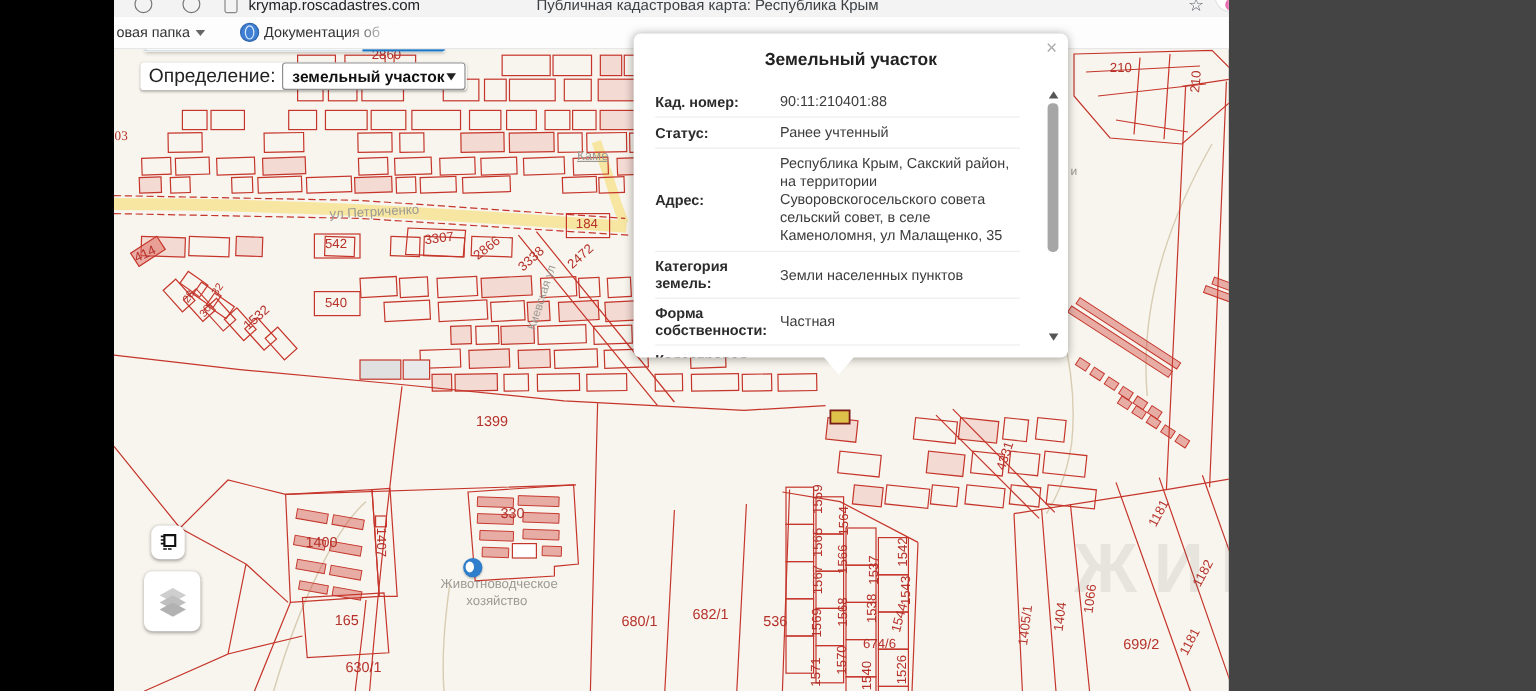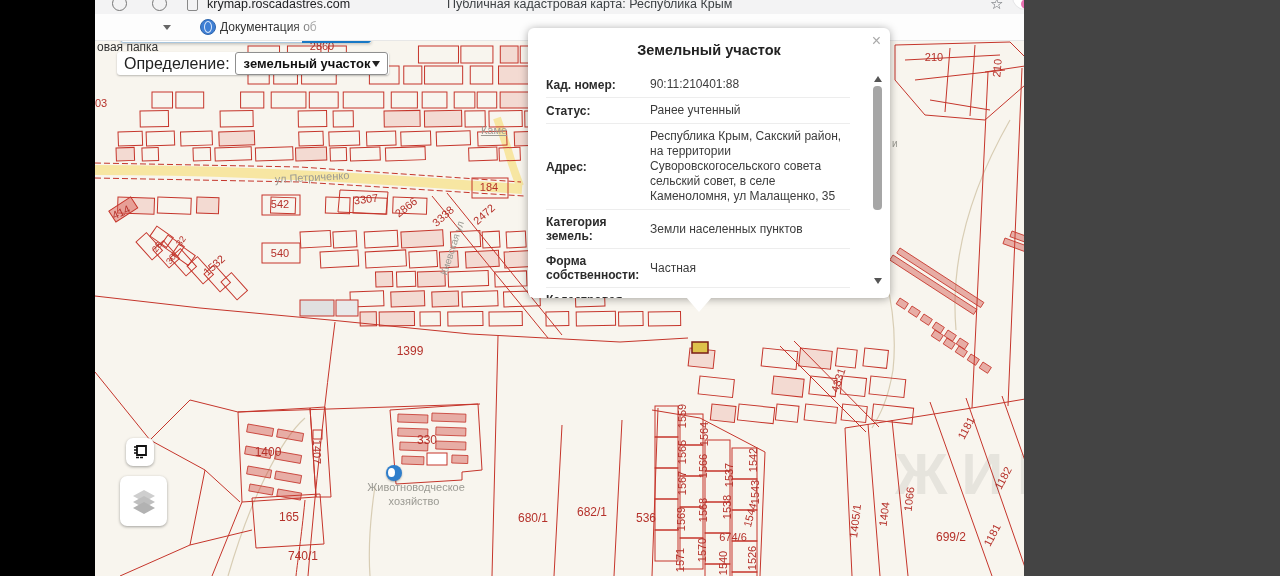--- a/index.html
+++ b/index.html
@@ -14,21 +14,21 @@
   #tab-title{position:absolute;left:447px;top:-3px;font-size:12.5px;color:#3c4043;}
   #star-ic{position:absolute;left:990px;top:-5px;font-size:15px;color:#5f6368;}
   .pill{position:absolute;top:-16px;height:24px;background:#fff;border:1px solid #e4e4e6;border-radius:13px;}
   #ext-pill{left:1012px;width:92px;}
   #ext-dot{position:absolute;left:8px;top:14px;width:10px;height:10px;border-radius:50%;background:#e86fb0;}
   #ext-bar{position:absolute;left:24px;top:16px;width:52px;height:6px;border-radius:3px;background:#8a8a8a;}
   #menu-dot{position:absolute;left:1116px;top:6px;width:3px;height:3px;border-radius:50%;background:#666;}
   #profile-pill{left:1132px;width:60px;}
   #bookmarks{position:absolute;left:0;top:14px;width:1280px;height:26px;background:#fdfdfd;
              border-bottom:1px solid #e7e7e7;z-index:6;}
-  #bm-folder{position:absolute;left:97px;top:6px;font-size:12px;color:#333;margin-top:20px;}
+  #bm-folder{position:absolute;left:97px;top:6px;font-size:12px;color:#333;}
   #bm-chev{position:absolute;left:163px;top:11px;width:0;height:0;border-left:4px solid transparent;
            border-right:4px solid transparent;border-top:5px solid #666;}
   #bm-globe{position:absolute;left:200px;top:5px;width:14px;height:14px;border-radius:50%;
             background:#3f7fd4;border:1px solid #2f66ad;}
   #bm-globe i{position:absolute;left:3px;top:1px;width:6px;height:10px;border:1px solid #dce9fb;border-radius:50%;}
   #bm-doc{position:absolute;left:220px;top:6px;font-size:12px;color:#333;white-space:nowrap;}
   #bm-fade{position:absolute;left:290px;top:0;width:40px;height:26px;
            background:linear-gradient(to right,rgba(253,253,253,0),#fdfdfd);}
   
   .blackbar{position:absolute;top:0;height:576px;background:#000;z-index:9;}
@@ -372,39 +372,39 @@
           <rect x="732" y="479" width="25" height="31"></rect>
           <rect x="732" y="510" width="25" height="31"></rect>
           <rect x="732" y="541" width="25" height="31"></rect>
           <rect x="732" y="572" width="25" height="31"></rect>
         </g>
 
       <rect x="692" y="342" width="16" height="11" fill="#ddc14b" stroke="#7a1c16" stroke-width="1.5"></rect>
     </svg>
     <div id="label-layer">
         <span class="ml" style="left: 322px; top: 6px; font-size: 11px; transform: translate(-50%, -50%) rotate(0deg);">2860</span>
-        <span class="ml" style="left: 101px; top: 63px; font-size: 11px; transform: translate(-50%, -50%) rotate(0deg);">03</span>
+        <span class="ml" style="left: 101px; top: 74px; font-size: 11px; transform: translate(-50%, -50%) rotate(0deg); font-family: Liberation Serif, serif;">03</span>
         <span class="ml" style="left: 121px; top: 172px; font-size: 11px; transform: translate(-50%, -50%) rotate(-25deg);">414</span>
         <span class="ml" style="left: 489px; top: 147px; font-size: 11px; transform: translate(-50%, -50%) rotate(0deg);">184</span>
         <span class="ml" style="left: 280px; top: 164px; font-size: 11px; transform: translate(-50%, -50%) rotate(0deg);">542</span>
         <span class="ml" style="left: 366px; top: 159px; font-size: 11px; transform: translate(-50%, -50%) rotate(-7deg);">3307</span>
         <span class="ml" style="left: 406px; top: 167px; font-size: 11px; transform: translate(-50%, -50%) rotate(-38deg);">2866</span>
         <span class="ml" style="left: 443px; top: 176px; font-size: 11px; transform: translate(-50%, -50%) rotate(-42deg);">3338</span>
         <span class="ml" style="left: 484px; top: 174px; font-size: 11px; transform: translate(-50%, -50%) rotate(-42deg);">2472</span>
         <span class="ml" style="left: 181px; top: 201px; font-size: 9px; transform: translate(-50%, -50%) rotate(-55deg);">32</span>
         <span class="ml" style="left: 157px; top: 207px; font-size: 9px; transform: translate(-50%, -50%) rotate(-55deg);">28</span>
         <span class="ml" style="left: 171px; top: 219px; font-size: 9px; transform: translate(-50%, -50%) rotate(-55deg);">30</span>
         <span class="ml" style="left: 214px; top: 225px; font-size: 11px; transform: translate(-50%, -50%) rotate(-42deg);">1532</span>
         <span class="ml" style="left: 280px; top: 213px; font-size: 11px; transform: translate(-50%, -50%) rotate(0deg);">540</span>
         <span class="ml" style="left: 410px; top: 311px; font-size: 12px; transform: translate(-50%, -50%) rotate(0deg);">1399</span>
-        <span class="ml" style="left: 427px; top: 400px; font-size: 12px; transform: translate(-50%, -50%) rotate(0deg);">330</span>
+        <span class="ml" style="left: 427px; top: 388px; font-size: 12px; transform: translate(-50%, -50%) rotate(0deg);">330</span>
         <span class="ml" style="left: 268px; top: 412px; font-size: 12px; transform: translate(-50%, -50%) rotate(0deg);">1400</span>
         <span class="ml" style="left: 317px; top: 412px; font-size: 11px; transform: translate(-50%, -50%) rotate(90deg);">1407</span>
         <span class="ml" style="left: 289px; top: 477px; font-size: 12px; transform: translate(-50%, -50%) rotate(0deg);">165</span>
-        <span class="ml" style="left: 303px; top: 516px; font-size: 12px; transform: translate(-50%, -50%) rotate(0deg);">740/1</span>
+        <span class="ml" style="left: 303px; top: 516px; font-size: 12px; transform: translate(-50%, -50%) rotate(0deg);">630/1</span>
         <span class="ml" style="left: 533px; top: 478px; font-size: 12px; transform: translate(-50%, -50%) rotate(0deg);">680/1</span>
         <span class="ml" style="left: 592px; top: 472px; font-size: 12px; transform: translate(-50%, -50%) rotate(0deg);">682/1</span>
         <span class="ml" style="left: 646px; top: 478px; font-size: 12px; transform: translate(-50%, -50%) rotate(0deg);">536</span>
         <span class="ml" style="left: 838px; top: 340px; font-size: 11px; transform: translate(-50%, -50%) rotate(-72deg);">4331</span>
         <span class="ml" style="left: 733px; top: 497px; font-size: 11px; transform: translate(-50%, -50%) rotate(0deg);">674/6</span>
         <span class="ml" style="left: 682px; top: 376px; font-size: 11px; transform: translate(-50%, -50%) rotate(-90deg);">1559</span>
         <span class="ml" style="left: 682px; top: 412px; font-size: 11px; transform: translate(-50%, -50%) rotate(-90deg);">1565</span>
         <span class="ml" style="left: 682px; top: 443px; font-size: 11px; transform: translate(-50%, -50%) rotate(-90deg);">1567</span>
         <span class="ml" style="left: 681px; top: 479px; font-size: 11px; transform: translate(-50%, -50%) rotate(-90deg);">1569</span>
         <span class="ml" style="left: 680px; top: 520px; font-size: 11px; transform: translate(-50%, -50%) rotate(-90deg);">1571</span>

